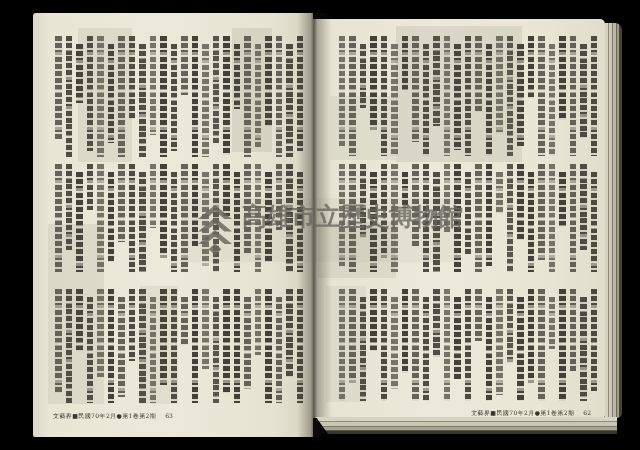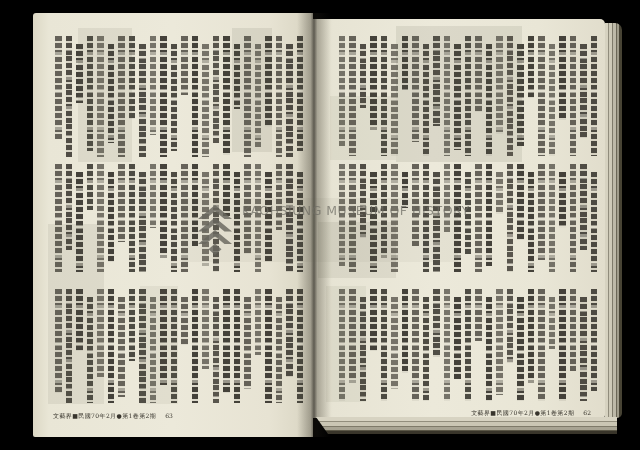--- a/index.html
+++ b/index.html
@@ -296,17 +296,17 @@
   <div class="shade" style="left:182px; top:198px; width:276px; height:64px;  opacity:.06;"></div>
 
   <div class="watermark">
     <svg class="wm-logo" viewBox="0 0 34 50">
       <path d="M17 0 L34 14 L26.5 14 L17 6.2 L7.5 14 L0 14 Z"></path>
       <path d="M17 12.5 L34 26.5 L26.5 26.5 L17 18.7 L7.5 26.5 L0 26.5 Z"></path>
       <path d="M17 25 L34 39 L26.5 39 L17 31.2 L7.5 39 L0 39 Z"></path>
       <polygon points="17,38.5 23.5,44.2 17,50 10.5,44.2"></polygon>
     </svg>
     <div>
-      <div class="wm-en">KAOHSIUNG MUSEUM OF HISTORY</div>
+      <div class="wm-zh">高雄市立歷史博物館</div>
     </div>
   </div>
 
 </div>
 
 </body></html>

